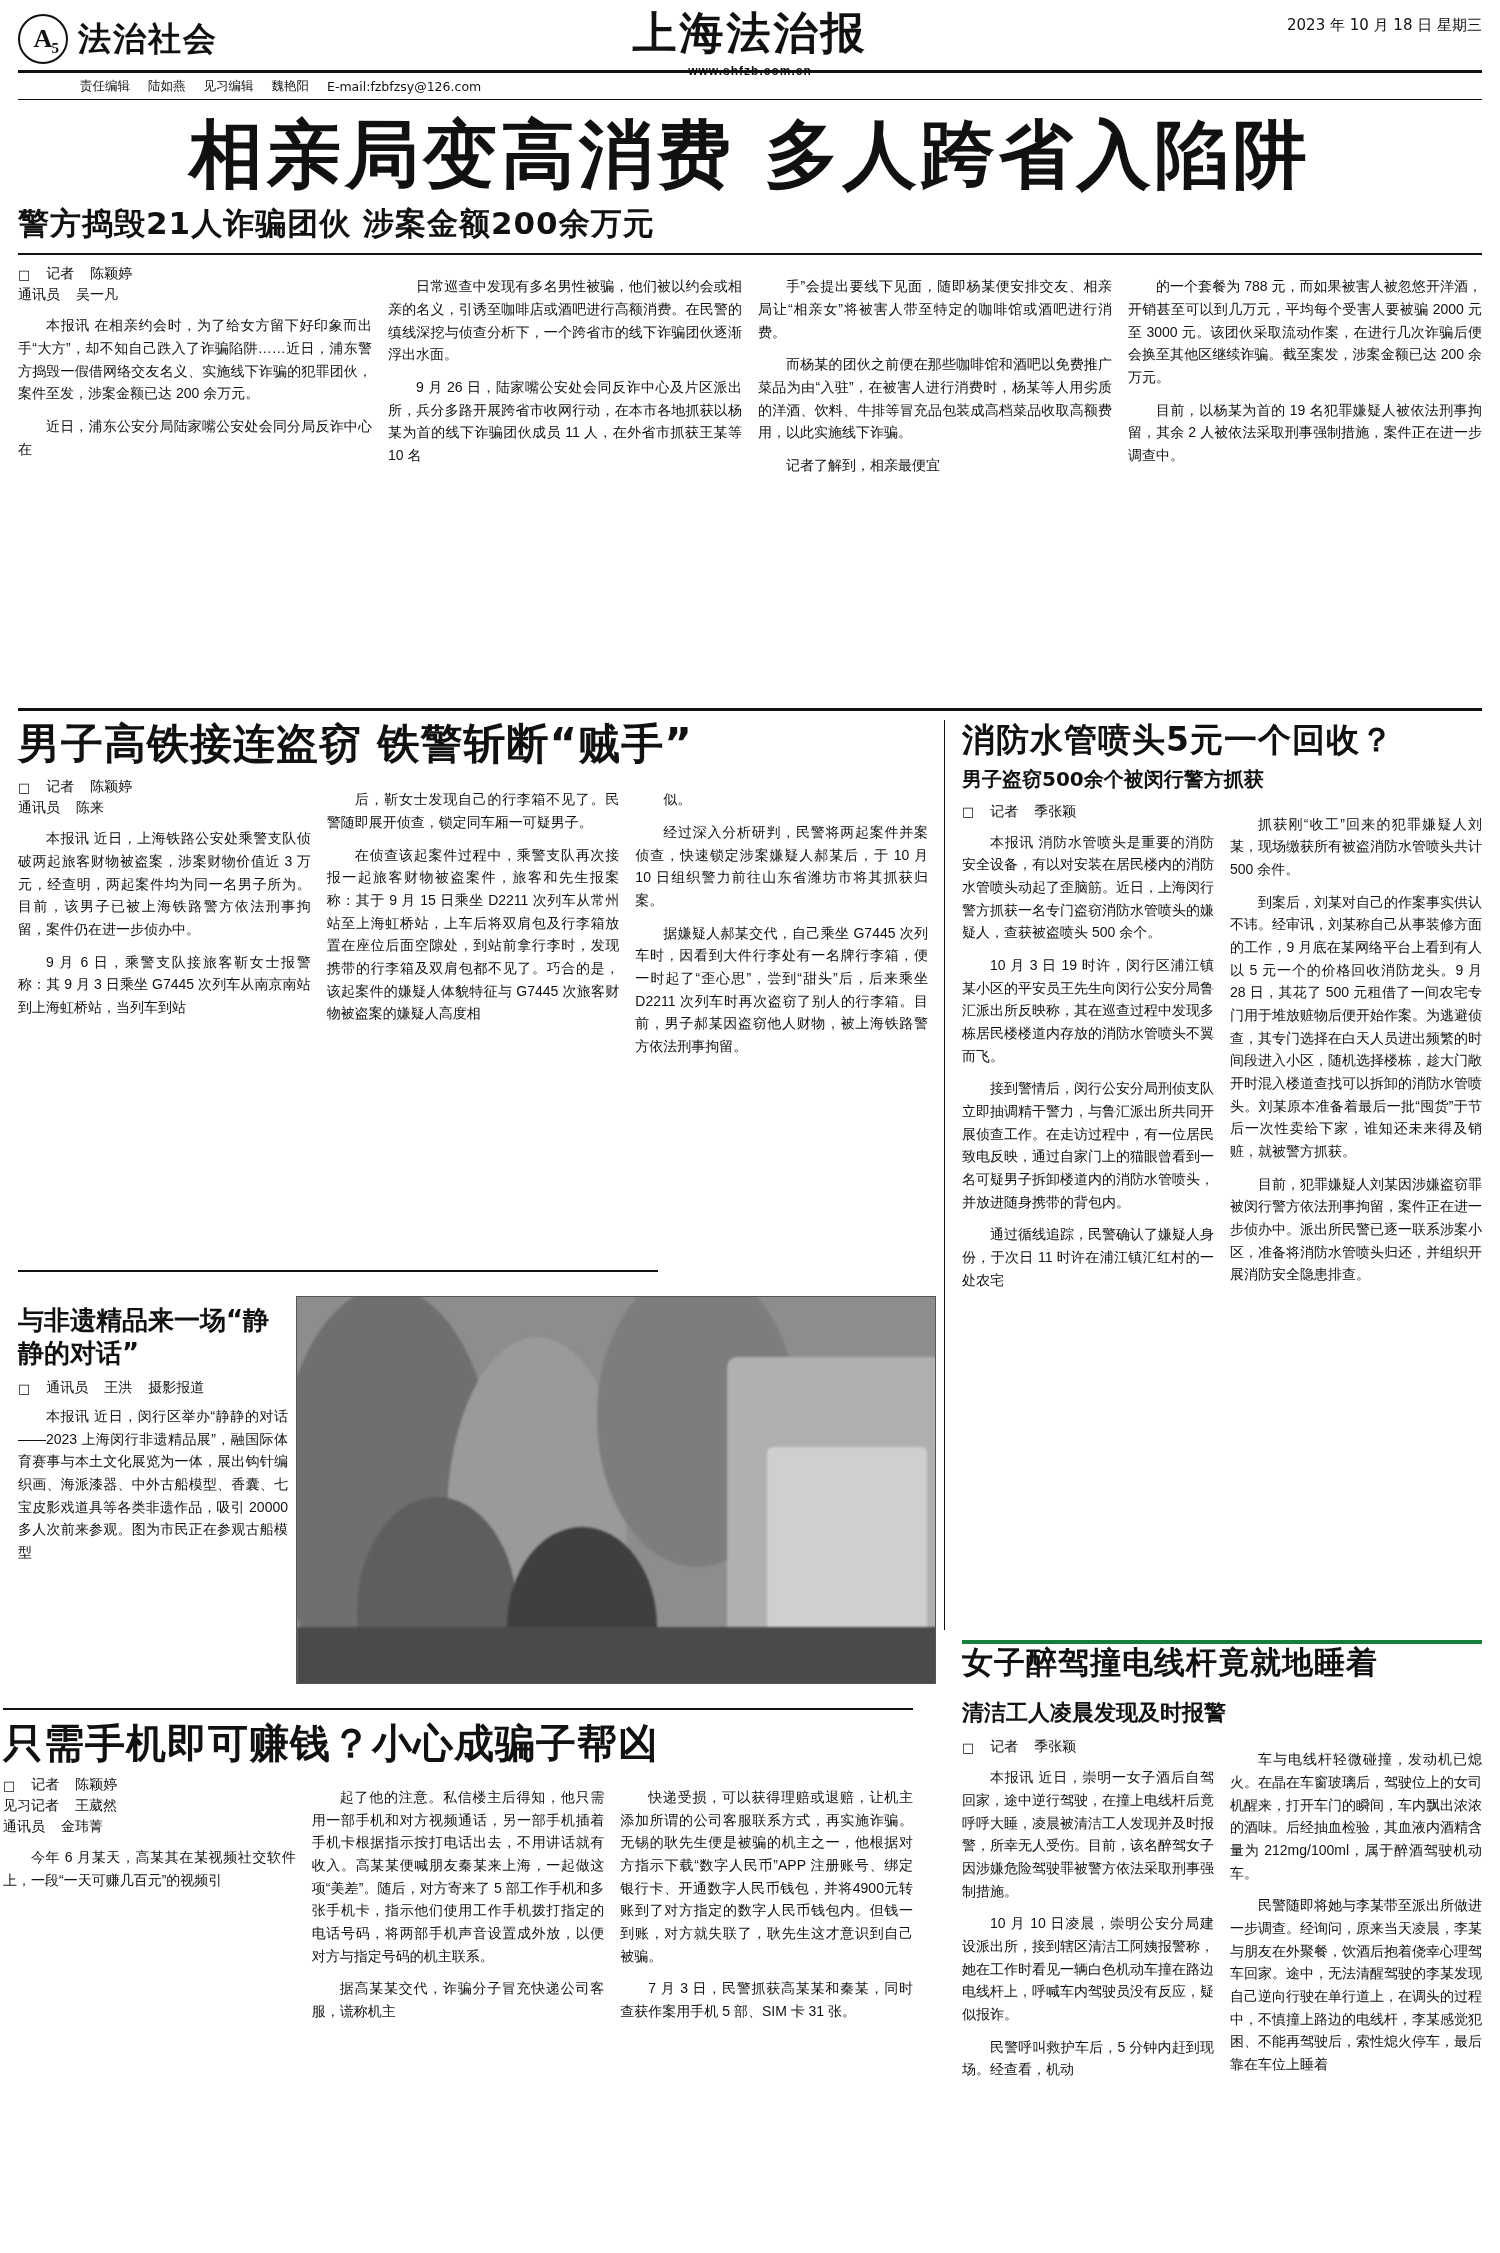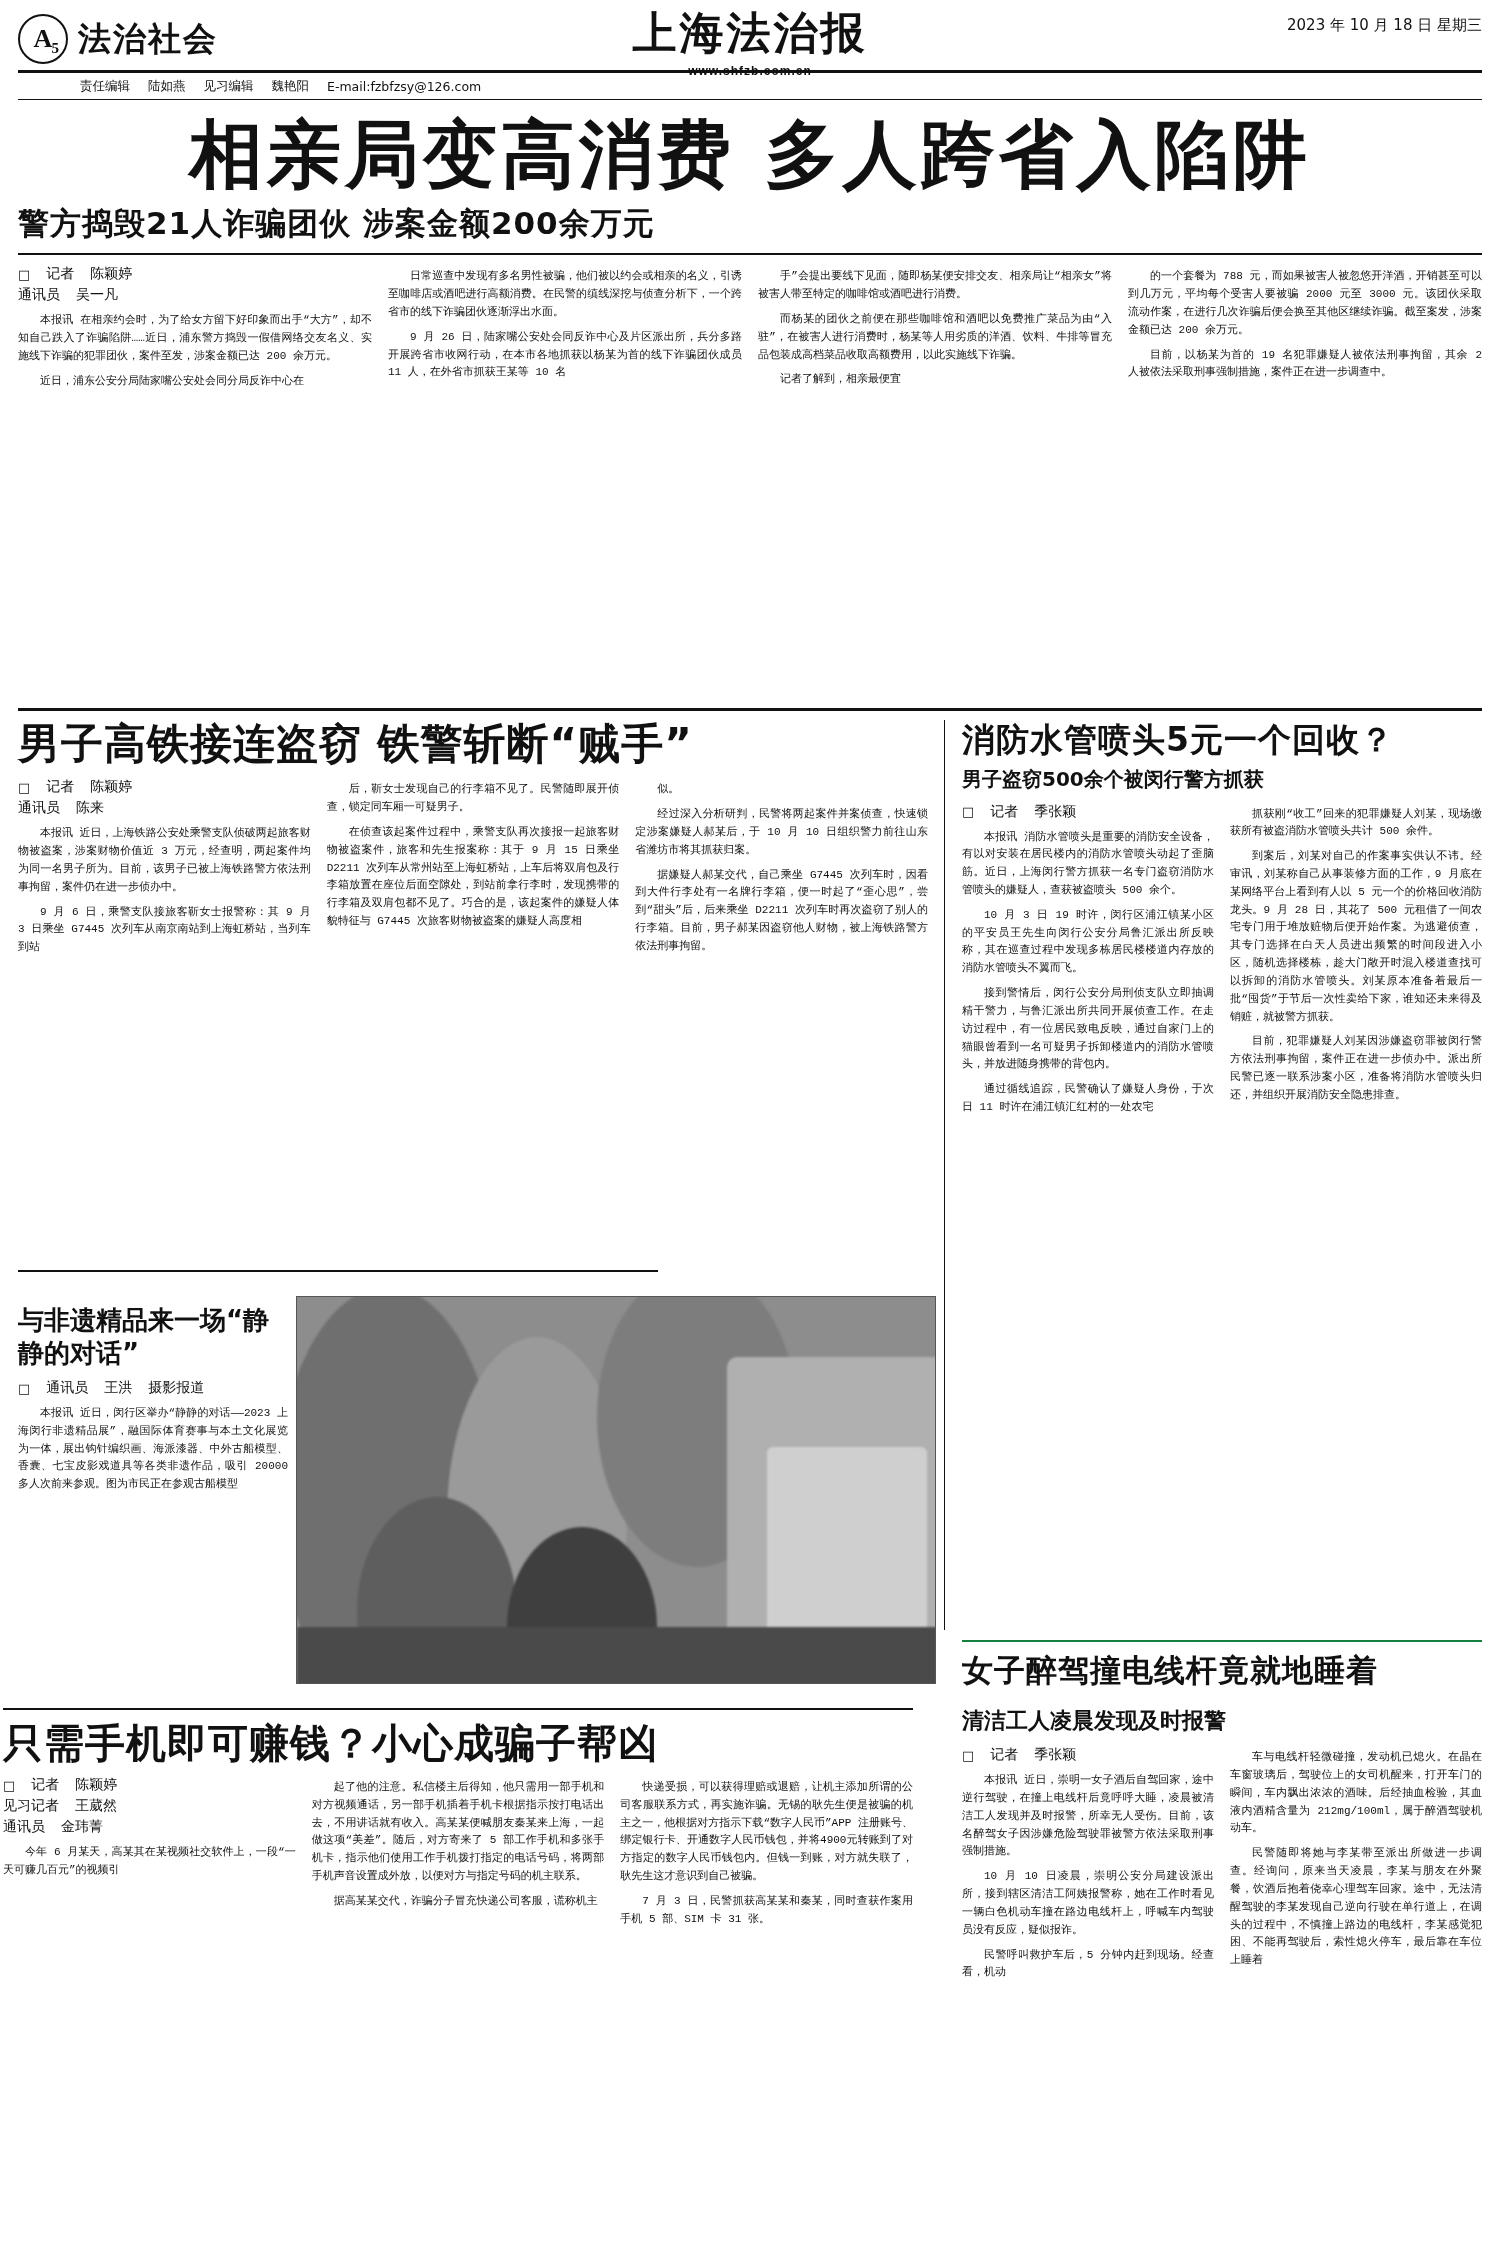--- a/index.html
+++ b/index.html
@@ -81,26 +81,26 @@
     font-size:31px;
     letter-spacing:1px;
     border-bottom:2px solid #111;
     padding-bottom:8px;
   }
 
   
   .cols{display:flex;gap:16px;margin:10px 18px 0 18px;}
   .col{flex:1;}
   p.body{
-    font-size:11px;
+    font-size:14px;
     line-height:1.62;
     text-align:justify;
-    margin:3px 0 7px 0;
+    margin:10px 0 7px 0;
     text-indent:2em;
-    font-family:Liberation Mono, monospace;
+    font-family:Liberation Sans, sans-serif;
   }
   .byline{
     font-family:"DejaVu Sans",sans-serif;
     font-size:14px;
     margin:0 0 3px 0;
     display:flex;gap:16px;align-items:center;
   }
   .byline .sq{font-size:13px;}
   .byline-block{margin-bottom:8px;}
 
@@ -310,21 +310,21 @@
         <p class="body">据高某某交代，诈骗分子冒充快递公司客服，谎称机主</p>
       </div>
       <div style="flex:1;">
         <p class="body">快递受损，可以获得理赔或退赔，让机主添加所谓的公司客服联系方式，再实施诈骗。无锡的耿先生便是被骗的机主之一，他根据对方指示下载“数字人民币”APP 注册账号、绑定银行卡、开通数字人民币钱包，并将4900元转账到了对方指定的数字人民币钱包内。但钱一到账，对方就失联了，耿先生这才意识到自己被骗。</p>
         <p class="body">7 月 3 日，民警抓获高某某和秦某，同时查获作案用手机 5 部、SIM 卡 31 张。</p>
       </div>
     </div>
   </div>
 
   <div class="region" style="left:962px;top:1632px;width:520px;">
-    <div style="border-top:2px solid #15803d;padding-top:10px;">
+    <div style="border-top:4px solid #15803d;">
       <div class="hl3" style="font-size:31px;">女子醉驾撞电线杆竟就地睡着</div>
     </div>
     <div class="hl-sub-sm">清洁工人凌晨发现及时报警</div>
     <div style="display:flex;gap:16px;margin-top:10px;">
       <div style="flex:1;">
         <div class="byline-block">
           <div class="byline">
             <span class="sq">□</span>
             <span>记者</span>
             <span>季张颖</span>

